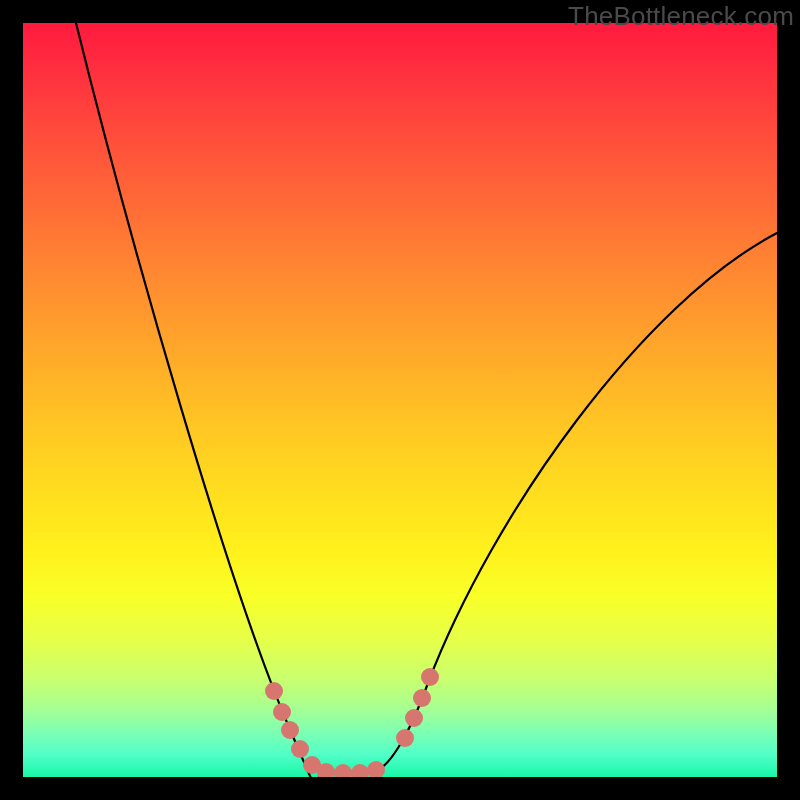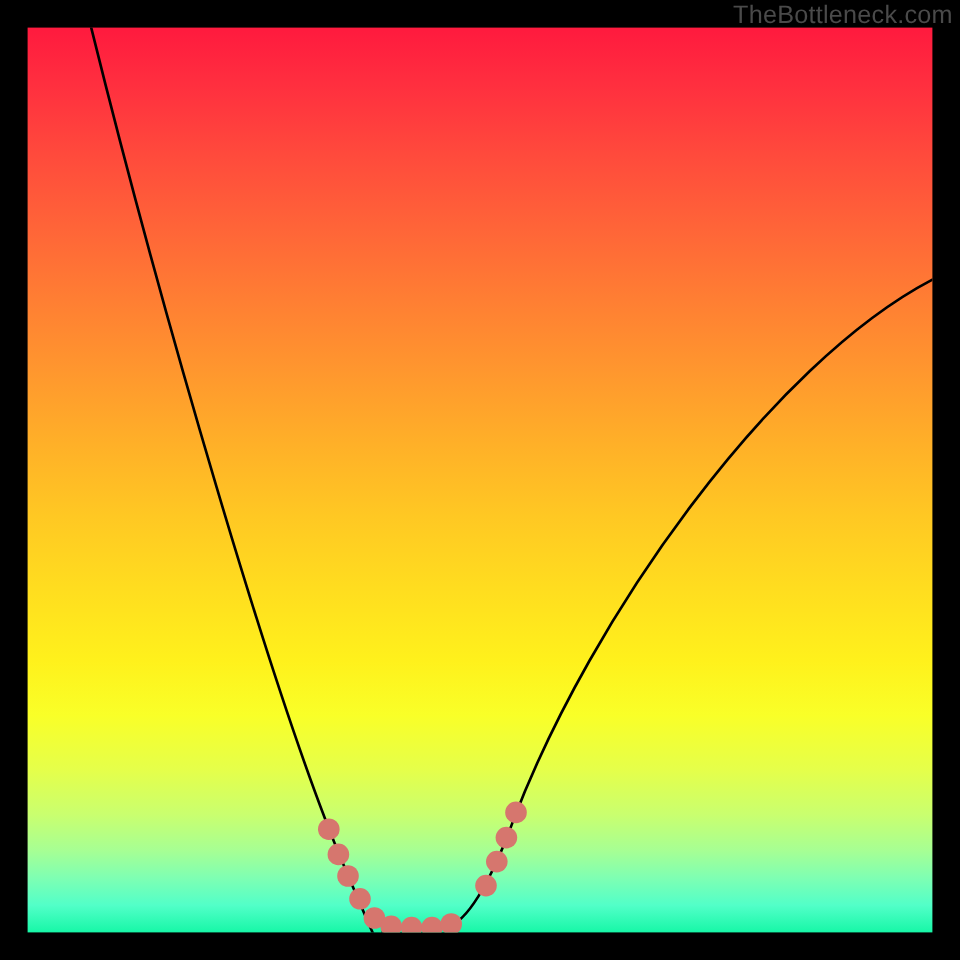--- a/index.html
+++ b/index.html
@@ -39,21 +39,21 @@
       #7effb3 94%,
       #52ffc8 97%,
       #17f7a7 100%
     );
   }
   .watermark {
     position: absolute;
     top: 1px;
     right: 6px;
     color: #4a4a4a;
-    font-size: 21px;
+    font-size: 26px;
     font-weight: 500;
     letter-spacing: 0.2px;
     z-index: 10;
     user-select: none;
   }
   svg.curve {
     position: absolute;
     inset: 0;
     width: 100%;
     height: 100%;

